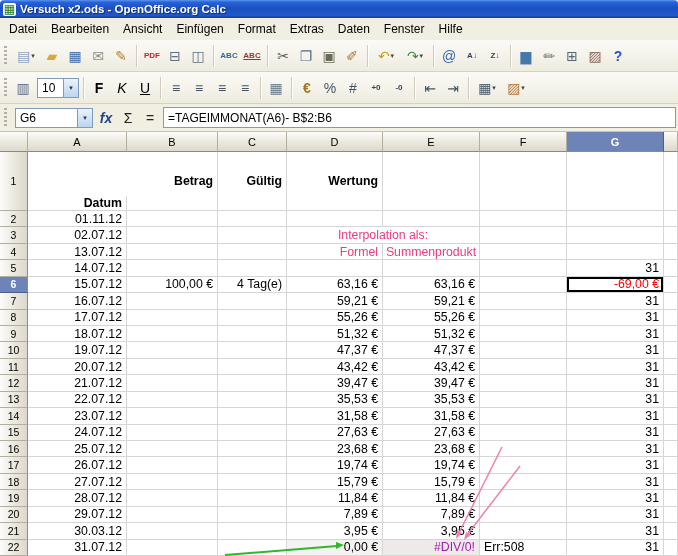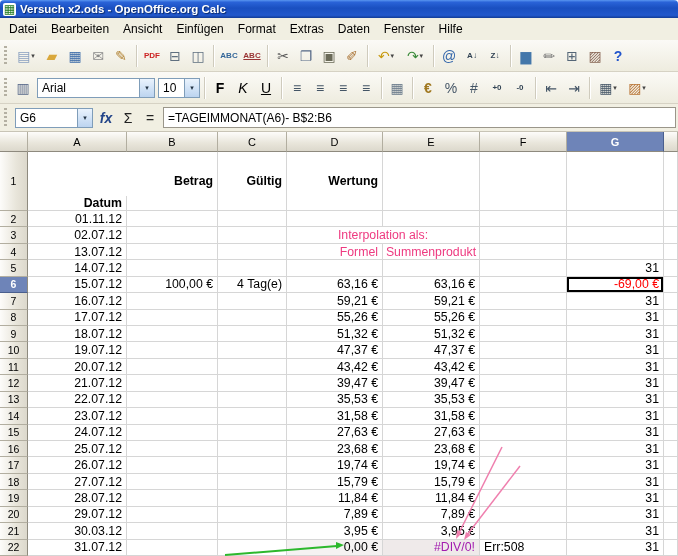--- a/index.html
+++ b/index.html
@@ -185,24 +185,20 @@
     </div>
 </div>
 
 <div class="toolbar" id="toolbar-formatting">
   <div class="grip"></div>
   <div id="fmt-left" style="display:flex;align-items:center;">
       <button class="tbtn">
         <span style="color: rgb(85, 102, 136);">▥</span>
       </button>
     </div>
-  <div class="combo" id="font-name-combo">
-    <span class="cval">Arial</span>
-    <button class="cbtn">▾</button>
-  </div>
   <div class="combo" id="font-size-combo">
     <span class="cval">10</span>
     <button class="cbtn">▾</button>
   </div>
   <div id="fmt-btns" style="display:flex;align-items:center;gap:1px;">
       <div class="sep"></div>
       <button class="tbtn">
         <span class="s-b">F</span>
       </button>
       <button class="tbtn">

